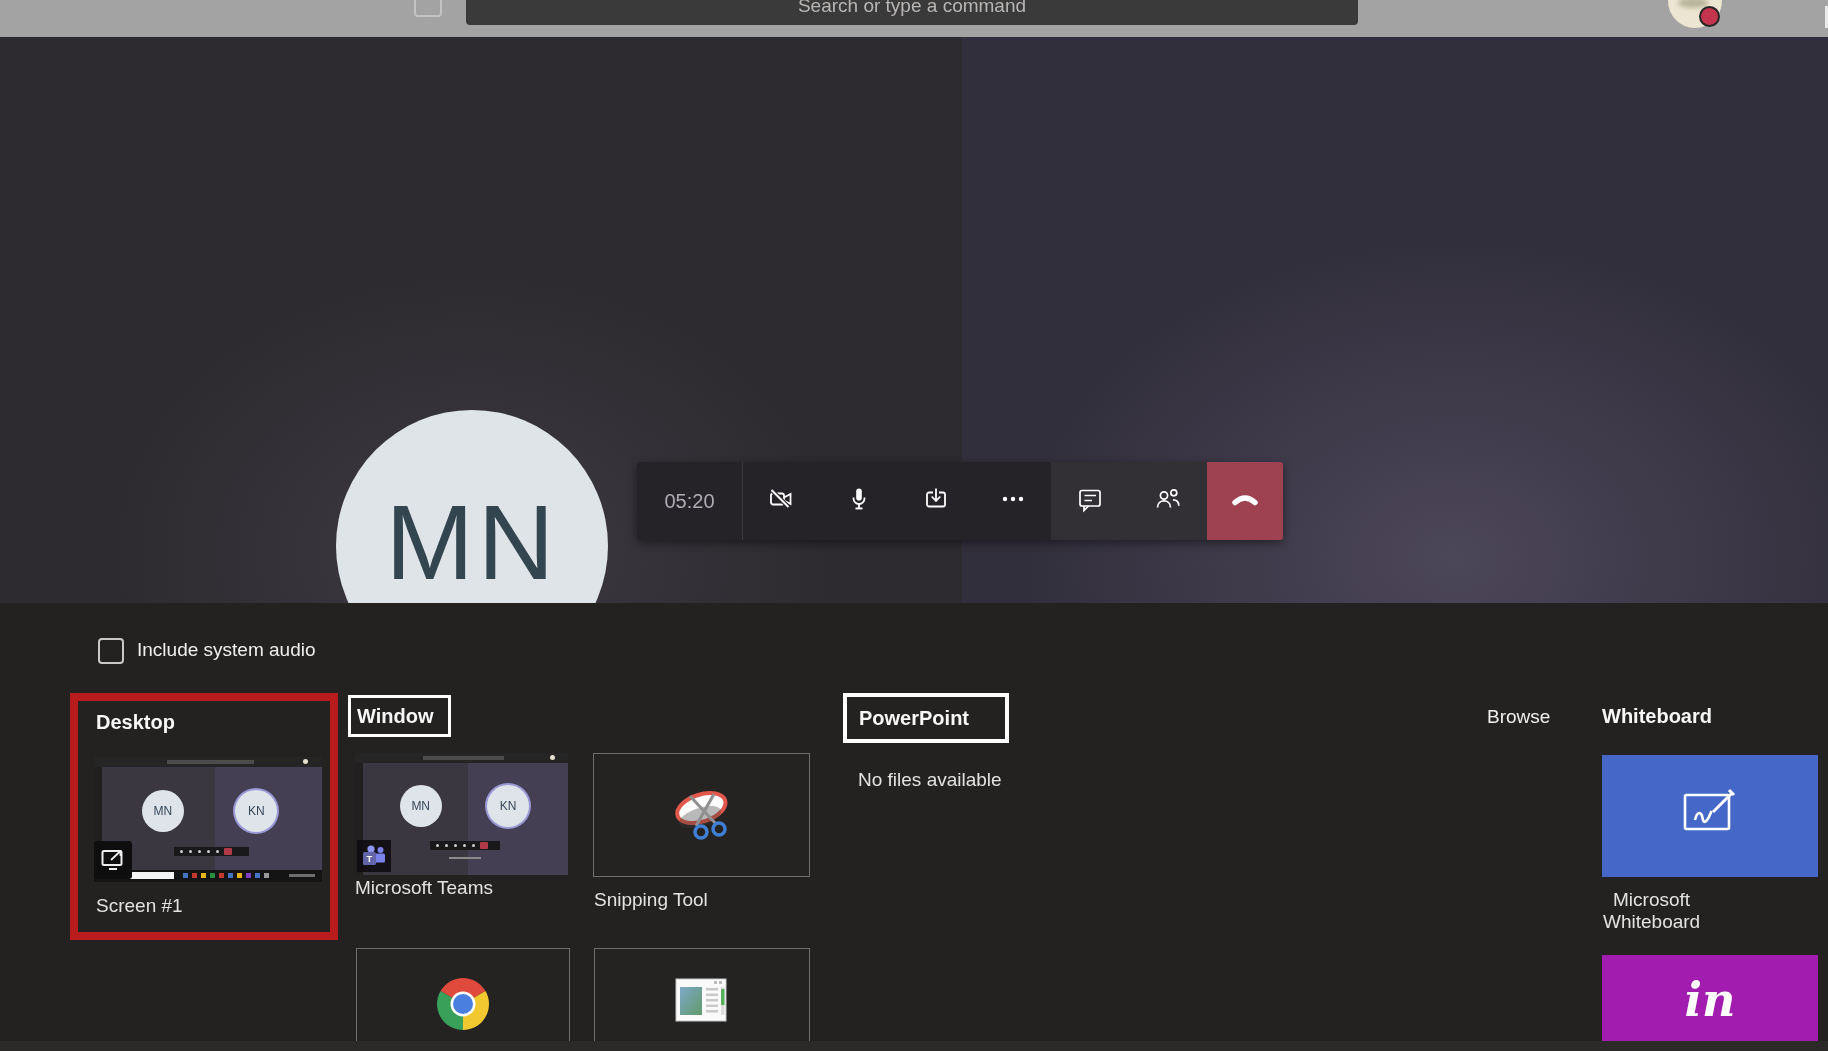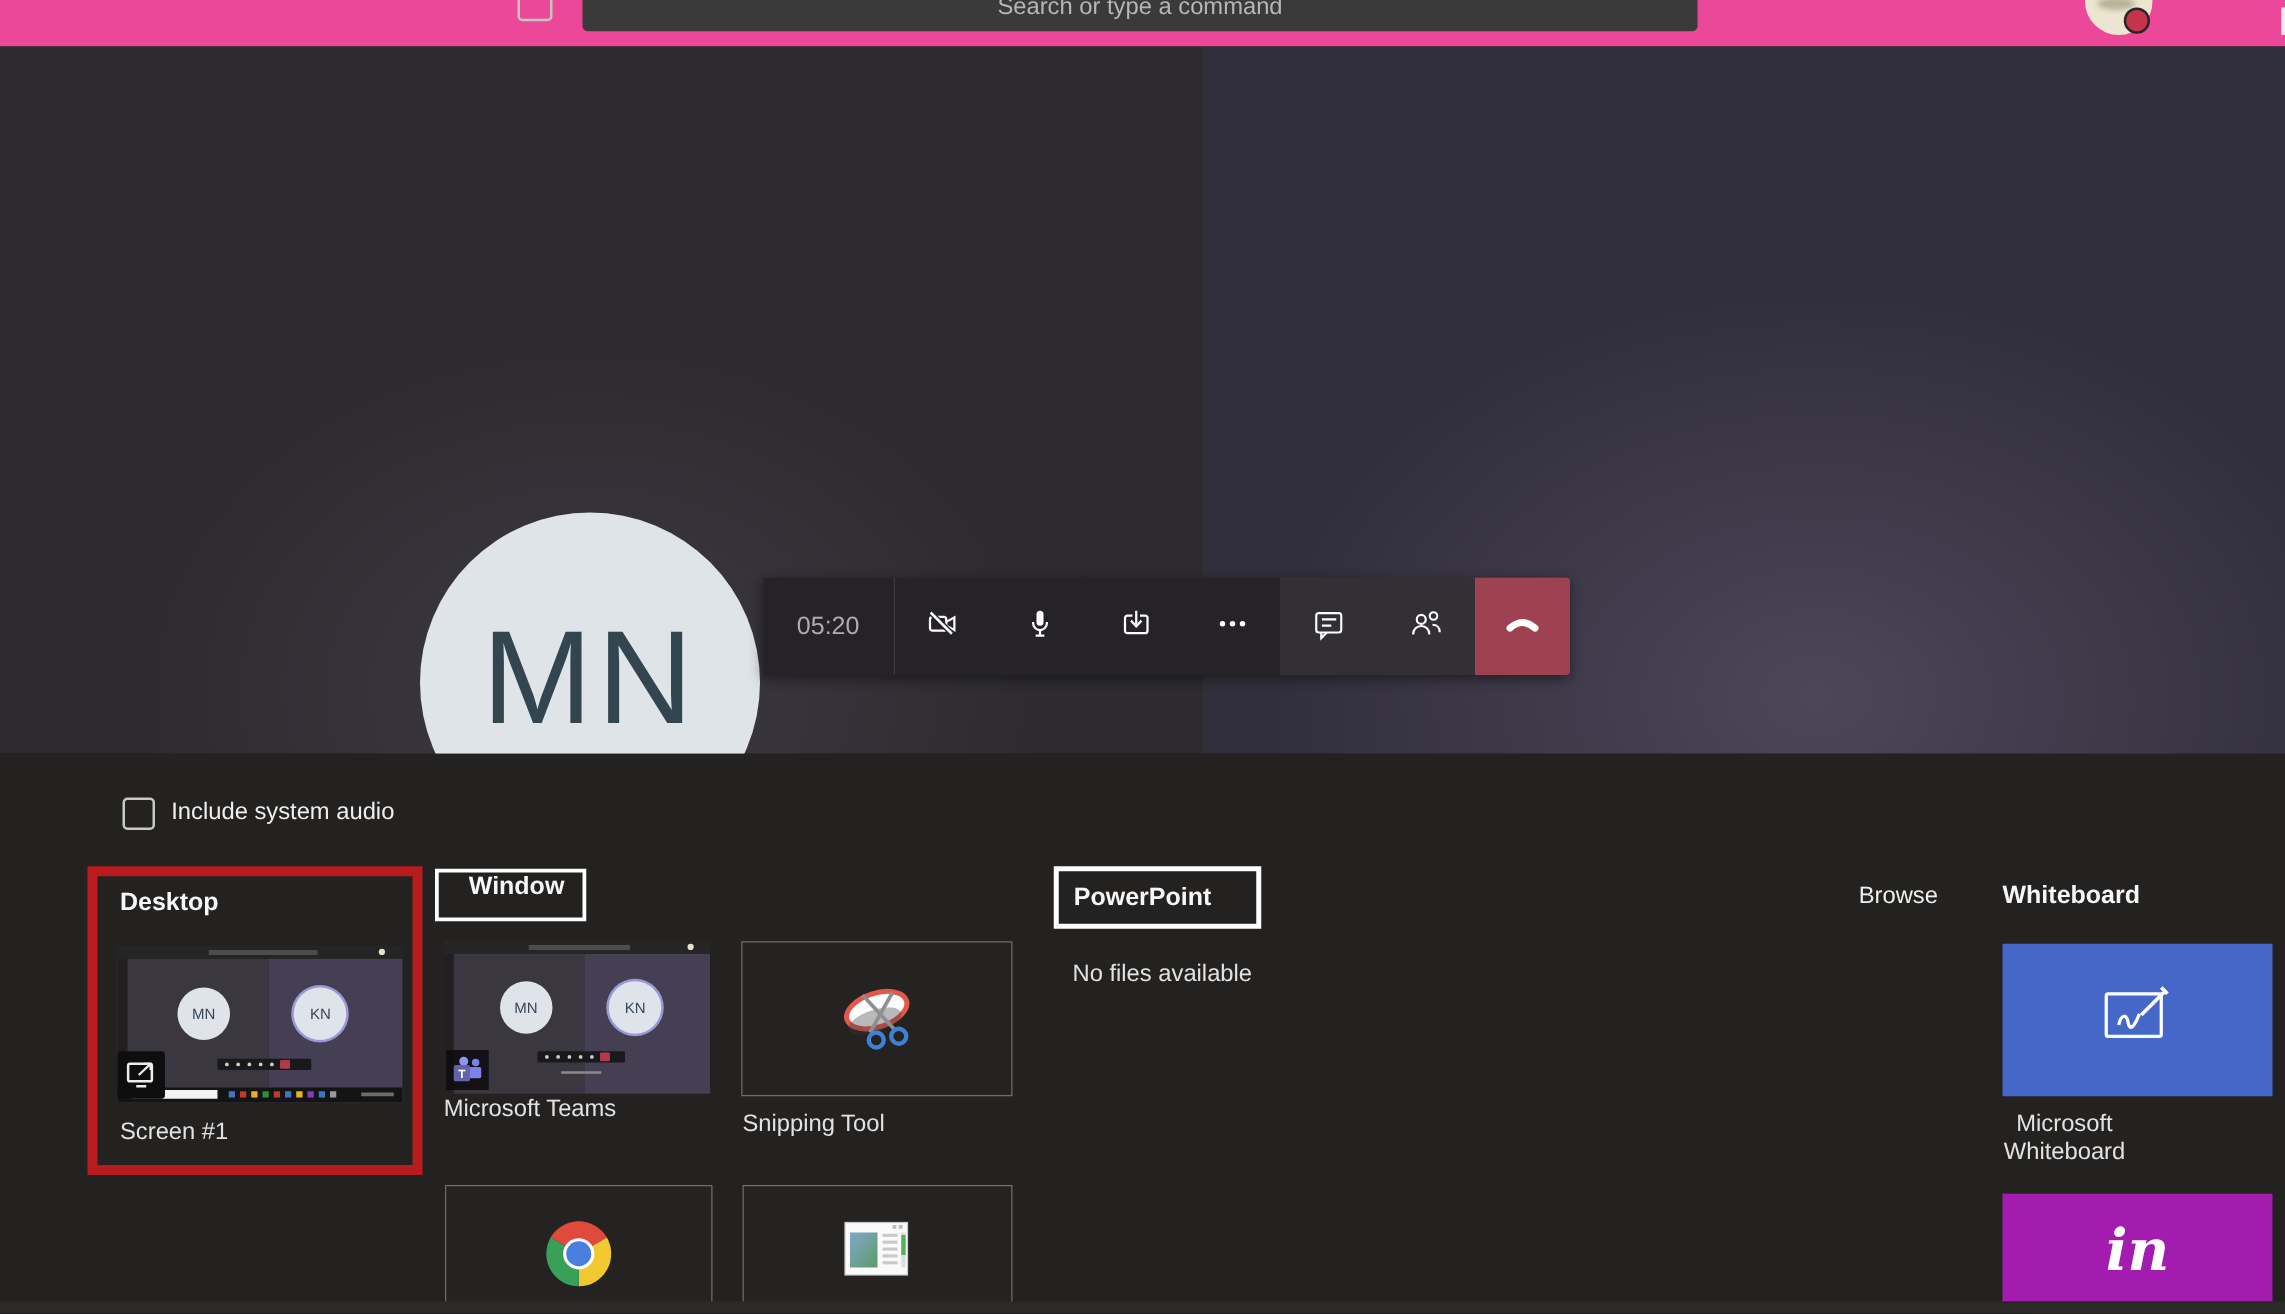--- a/index.html
+++ b/index.html
@@ -1,20 +1,20 @@
 <!DOCTYPE html>
 <html><head>
 <meta charset="utf-8">
 <style>
   html,body{margin:0;padding:0;background:#111;}
   #screen{position:relative;width:1828px;height:1051px;overflow:hidden;
     font-family:"Liberation Sans",sans-serif;background:#232221;color:#eee;}
 
   
-  .topbar{position:absolute;left:0;top:0;width:1828px;height:37px;background:#ec4899;z-index:30;}
+  .topbar{position:absolute;left:0;top:0;width:1828px;height:37px;background:#a3a3a3;z-index:30;}
   .search{position:absolute;left:466px;top:-13px;width:888px;height:36px;background:#3b3a3a;
     border:none;border-radius:4px;color:#b8b6b4;font-size:19px;text-align:center;
     font-family:"Liberation Sans",sans-serif;outline:none;}
   .search::placeholder{color:#b8b6b4;}
   .clip-icon{position:absolute;left:414px;top:-9px;width:24px;height:22px;border:2px solid #c4c3c2;border-radius:4px;}
   .avatar-top{position:absolute;left:1668px;top:-26px;width:54px;height:54px;border-radius:50%;
     background:#ece5d1;overflow:hidden;}
   .avatar-top:before{content:"";position:absolute;left:10px;top:24px;width:30px;height:10px;
     background:#8d8d6d;border-radius:50%;opacity:.55;filter:blur(2px);}
   .status-dot{position:absolute;left:1699px;top:6px;width:17px;height:17px;border-radius:50%;
@@ -25,21 +25,21 @@
   .stage{position:absolute;left:0;top:37px;width:1828px;height:566px;overflow:hidden;}
   .tile-left{position:absolute;left:0;top:0;width:962px;height:566px;
     background:radial-gradient(560px 430px at 472px 515px,#3d3943 0%,#2d2b2f 65%);}
   .tile-right{position:absolute;left:962px;top:0;width:866px;height:566px;
     background:radial-gradient(640px 470px at 492px 520px,#4c4659 0%,#322f3c 68%);}
   .big-avatar{position:absolute;border-radius:50%;text-align:center;}
   .mn{left:336px;top:373px;width:272px;height:272px;background:#dfe4e9;color:#33454f;
     font-size:106px;line-height:265px;letter-spacing:4px;}
 
   
-  .callbar{position:absolute;left:610px;top:462px;height:78px;display:flex;z-index:20;
+  .callbar{position:absolute;left:637px;top:462px;height:78px;display:flex;z-index:20;
     border-radius:3px;overflow:hidden;box-shadow:0 3px 10px rgba(0,0,0,.45);}
   .cb-timer{width:105px;background:#252228;color:#aeacb2;font-size:20px;display:flex;
     align-items:center;justify-content:center;}
   .cb-div{width:1px;background:#3b3840;}
   .cb-btn{width:77px;background:#252228;display:flex;align-items:center;justify-content:center;cursor:pointer;}
   .cb-btn.lt{width:78px;background:#322f35;}
   .cb-hangup{width:76px;background:#9e4150;display:flex;align-items:center;justify-content:center;cursor:pointer;}
 
   
   .tray{position:absolute;left:0;top:603px;width:1624px;height:448px;background:#232221;}
@@ -49,21 +49,21 @@
   .lbl{font-size:19px;color:#e2e2e2;text-align:center;}
 
   .desktop-box{position:absolute;left:70px;top:90px;width:252px;height:231px;border:8px solid #b91c1c;}
   .desktop-title{position:absolute;left:18px;top:10px;}
   .desktop-thumb{left:16px;top:56px;width:228px;height:125px;}
   .screen-overlay{position:absolute;left:16px;top:140px;width:38px;height:38px;background:#0e0e0e;
     border-radius:3px;z-index:5;display:flex;align-items:center;justify-content:center;}
   .desktop-label{position:absolute;left:18px;top:194px;}
 
   .window-title-box{position:absolute;left:348px;top:92px;width:91px;height:36px;border:3px solid #fff;
-    display:flex;align-items:flex-start;padding-left:24px;}
+    display:flex;align-items:center;padding-left:6px;}
   .tile{position:absolute;background:#242322;cursor:pointer;}
   .t-teams{left:355px;top:150px;width:213px;height:122px;}
   .t-snip{left:593px;top:150px;width:215px;height:122px;border:1px solid #6e6e6e;display:flex;align-items:center;justify-content:center;}
   .t-chrome{left:356px;top:345px;width:212px;height:95px;border:1px solid #6e6e6e;display:flex;align-items:center;justify-content:center;overflow:hidden;}
   .t-win4{left:594px;top:345px;width:214px;height:95px;border:1px solid #6e6e6e;display:flex;align-items:center;justify-content:center;overflow:hidden;}
   .lbl-teams{position:absolute;left:355px;top:274px;}
   .lbl-snip{position:absolute;left:594px;top:286px;}
 
   .ppt-box{position:absolute;left:843px;top:90px;width:146px;height:42px;border:4px solid #fff;
     display:flex;align-items:center;padding-left:12px;}

